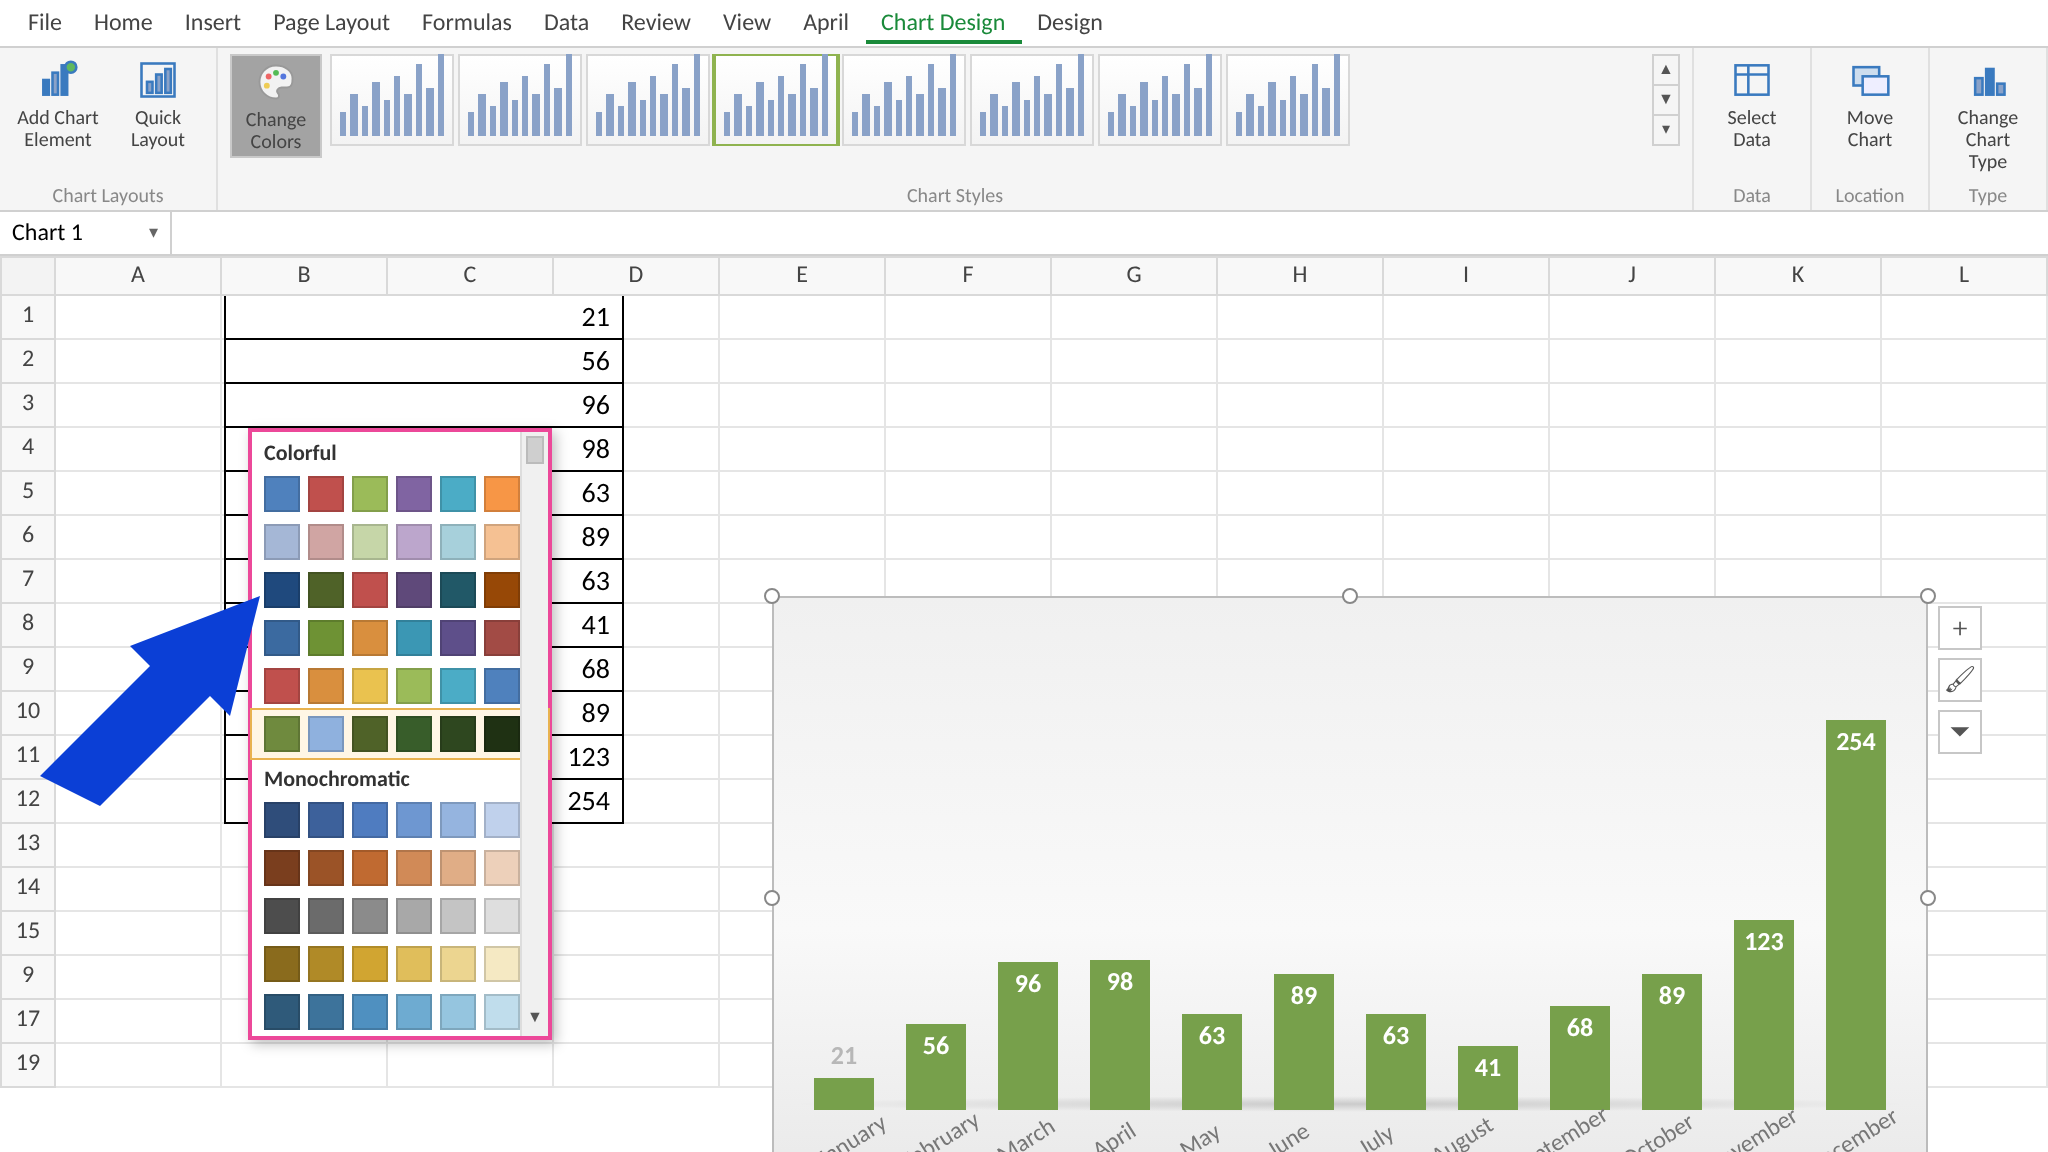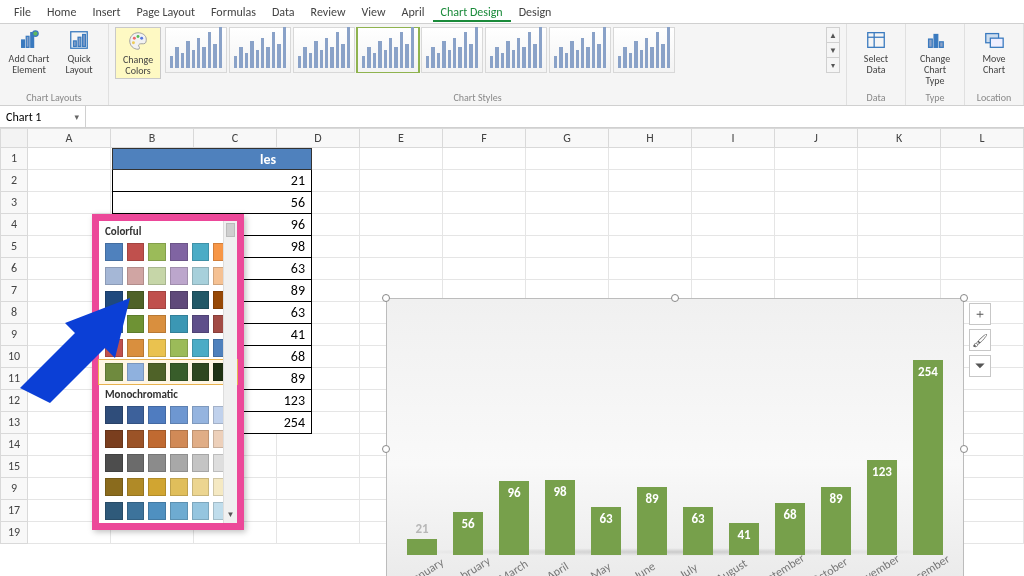--- a/index.html
+++ b/index.html
@@ -9,21 +9,21 @@
   .tabs { display: flex; align-items: center; height: 24px; padding: 0 6px; font-size: 12px; color: #444; border-bottom: 1px solid #d0d0d0; }
   .tab { padding: 3px 8px; cursor: default; }
   .tab.active { color: #1a8a3a; border-bottom: 2px solid #1a8a3a; padding-bottom: 1px; }
 
   
   .ribbon { display: flex; height: 82px; background: #f5f5f5; border-bottom: 1px solid #d0d0d0; font-size: 10px; color: #444; }
   .rgroup { display: flex; flex-direction: column; align-items: center; padding: 3px 6px 1px; border-right: 1px solid #e0e0e0; }
   .rgroup-row { display: flex; gap: 4px; flex: 1; align-items: flex-start; }
   .rgroup-label { font-size: 10px; color: #888; padding-top: 1px; }
   .rbtn { display: flex; flex-direction: column; align-items: center; width: 46px; padding: 2px; gap: 2px; text-align: center; line-height: 1.1; }
-  .rbtn.active { background: #fef9c3; border: 1px solid #c9c9c9; }
+  .rbtn.active { background: #a3a3a3; border: 1px solid #c9c9c9; }
   .ricon { width: 22px; height: 22px; }
   .chart-icon { width:22px; height:22px; fill:none; stroke:#3a7abf; stroke-width:1.4; }
 
   .style-gallery { display: flex; gap: 2px; align-items: flex-start; flex: 1; overflow: hidden; }
   .style-thumb { width: 62px; height: 46px; background: linear-gradient(#fff,#f3f3f3); border: 1px solid #d8d8d8; position: relative; }
   .style-thumb.sel { border: 1px solid #8fb34f; outline: 1px solid #8fb34f; }
   .mini-bars { position: absolute; inset: 6px 4px 4px; display: flex; align-items:flex-end; gap:2px; }
   .mini-bars span { flex:1; background:#8aa2c8; }
   .gallery-scroll { width:14px; height:46px; display:flex; flex-direction:column; border:1px solid #d0d0d0; }
   .gallery-scroll div { flex:1; display:flex; align-items:center; justify-content:center; font-size:8px; color:#555; border-bottom:1px solid #d0d0d0; }
@@ -47,21 +47,21 @@
   
   .tbl { position:absolute; left:112px; top:20px; width:200px; font-size:14px; }
   .tbl-hdr { height:22px; background:#4f81bd; color:#fff; font-weight:bold; display:flex; border:1px solid #333; }
   .tbl-hdr > div:first-child { width:112px; border-right:1px solid #333; text-align:center; line-height:21px; }
   .tbl-hdr > div:last-child { flex:1; text-align:center; line-height:21px; }
   .tbl-row { display:flex; height:22px; border-left:1px solid #000; border-right:1px solid #000; border-bottom:1px solid #000; background:#fff; }
   .tbl-row > div:first-child { width:112px; border-right:1px solid #000; text-align:center; line-height:21px; }
   .tbl-row > div:last-child { flex:1; text-align:right; padding-right:6px; line-height:21px; }
 
   
-  .color-dd { position:absolute; left:92px; top:86px; width:152px; background:#fff; border:7px solid #ec4899; box-shadow:2px 2px 6px rgba(0,0,0,.25); z-index:40; font-size:11px; }
+  .color-dd { position:absolute; left:124px; top:86px; width:152px; background:#fff; border:2px solid #ec4899; box-shadow:2px 2px 6px rgba(0,0,0,.25); z-index:40; font-size:11px; }
   .color-dd .section-label { font-weight:bold; padding:4px 6px 2px; color:#333; }
   .dd-scroll { position:absolute; right:0; top:0; bottom:0; width:14px; background:#f0f0f0; border-left:1px solid #ddd; }
   .dd-scroll .thumb { position:absolute; left:2px; right:2px; top:2px; height:14px; background:#cfcfcf; border:1px solid #bbb; }
   .dd-scroll .arr-dn { position:absolute; left:0; right:0; bottom:0; height:14px; text-align:center; font-size:8px; color:#555; }
   .pal-row { display:flex; gap:4px; padding:3px 6px; }
   .pal-row.sel { outline:1px solid #e8b24f; background:#fff6e5; }
   .sw { width:18px; height:18px; border:1px solid rgba(0,0,0,.15); }
 
   
   .big-arrow { position:absolute; left:20px; top:170px; z-index:50; }
@@ -272,41 +272,41 @@
         <span>Select Data</span>
       </div>
     </div>
     <div class="rgroup-label">Data</div>
   </div>
 
   <div class="rgroup">
     <div class="rgroup-row">
       <div class="rbtn">
         <svg class="chart-icon" viewBox="0 0 24 24">
+            <rect x="3" y="5" width="14" height="10" stroke="#3a7abf" fill="#cdddee"></rect>
+            <rect x="8" y="10" width="14" height="10" stroke="#3a7abf" fill="#eef"></rect>
+          </svg>
+        <span>Move Chart</span>
+      </div>
+    </div>
+    <div class="rgroup-label">Location</div>
+  </div>
+
+  <div class="rgroup">
+    <div class="rgroup-row">
+      <div class="rbtn">
+        <svg class="chart-icon" viewBox="0 0 24 24">
             <rect x="5" y="11" width="4" height="9" fill="#8aa2c8"></rect>
             <rect x="11" y="6" width="4" height="14" fill="#3a7abf"></rect>
             <rect x="17" y="14" width="4" height="6" fill="#8aa2c8"></rect>
           </svg>
         <span>Change Chart Type</span>
       </div>
     </div>
     <div class="rgroup-label">Type</div>
-  </div>
-
-  <div class="rgroup">
-    <div class="rgroup-row">
-      <div class="rbtn">
-        <svg class="chart-icon" viewBox="0 0 24 24">
-            <rect x="3" y="5" width="14" height="10" stroke="#3a7abf" fill="#cdddee"></rect>
-            <rect x="8" y="10" width="14" height="10" stroke="#3a7abf" fill="#eef"></rect>
-          </svg>
-        <span>Move Chart</span>
-      </div>
-    </div>
-    <div class="rgroup-label">Location</div>
   </div>
 </div>
 
 <div class="formula-row">
   <div class="namebox">
     <span>Chart 1</span>
     <span class="dd">▾</span>
   </div>
 </div>
 
@@ -593,24 +593,20 @@
         <div class="cell"></div>
         <div class="cell"></div>
         <div class="cell"></div>
         <div class="cell"></div>
         <div class="cell"></div>
         <div class="cell"></div>
       </div>
     </div>
 
   <div class="tbl">
-    <div class="tbl-hdr">
-      <div style="visibility:hidden">Month</div>
-      <div>les</div>
-    </div>
     <div id="tbl-body">
         <div class="tbl-row">
           <div style="visibility: hidden;">January</div>
           <div>21</div>
         </div>
         <div class="tbl-row">
           <div style="visibility: hidden;">February</div>
           <div>56</div>
         </div>
         <div class="tbl-row">

